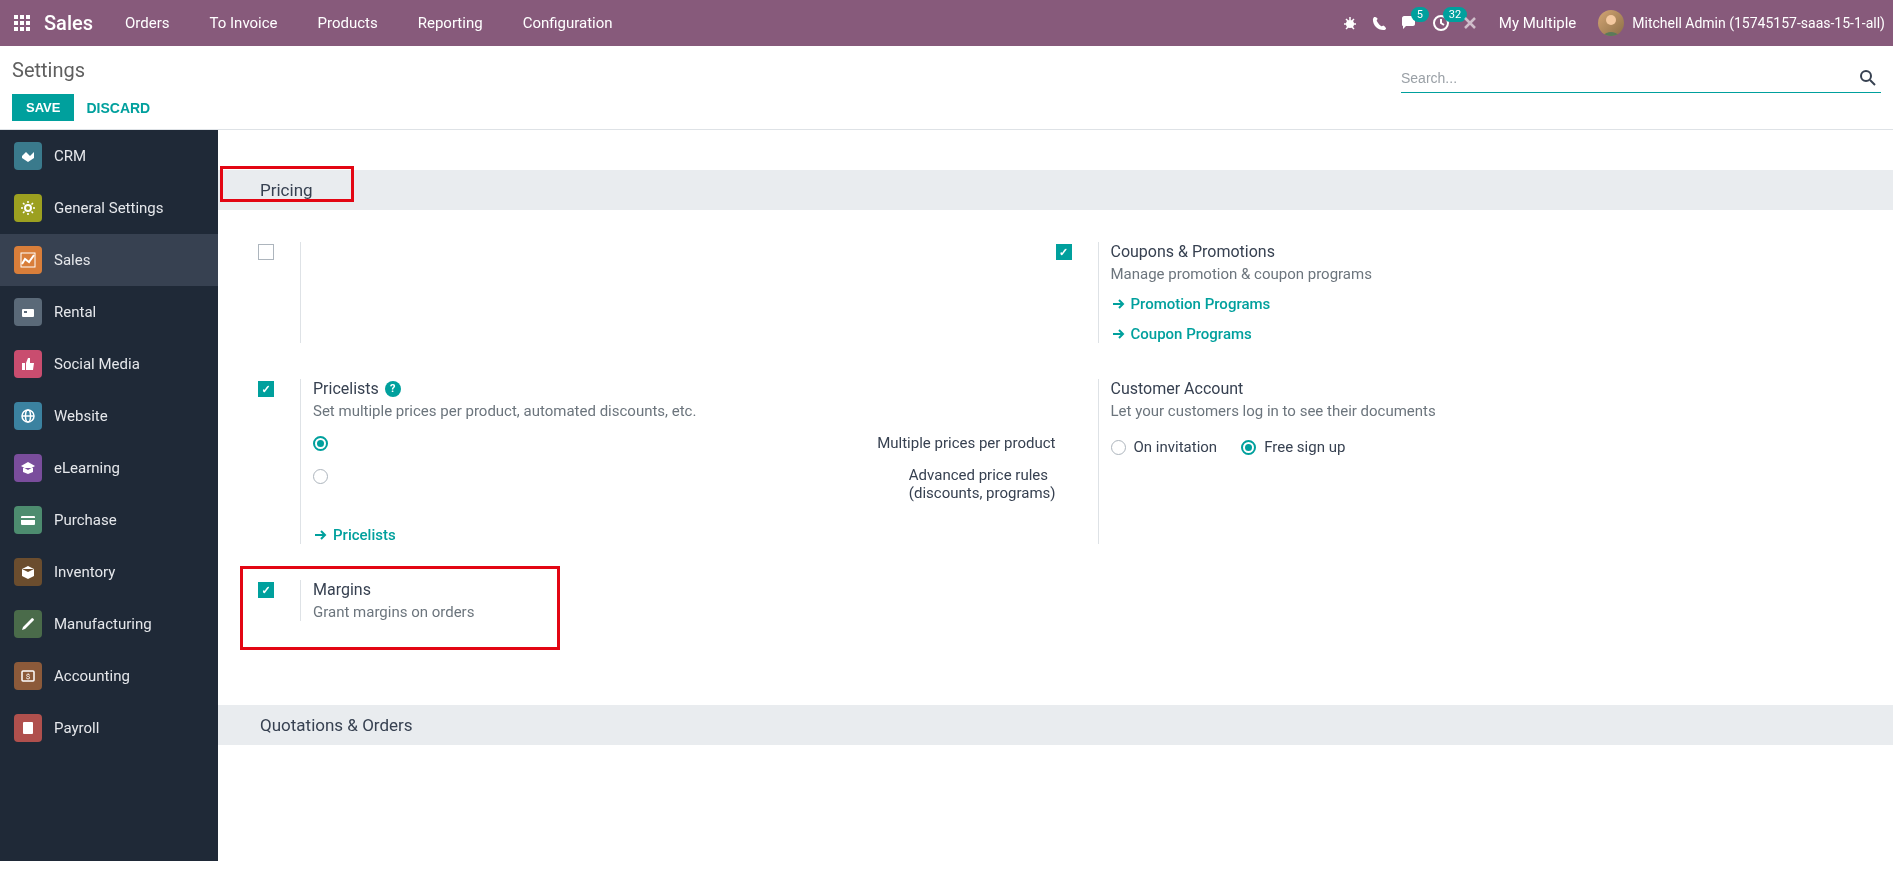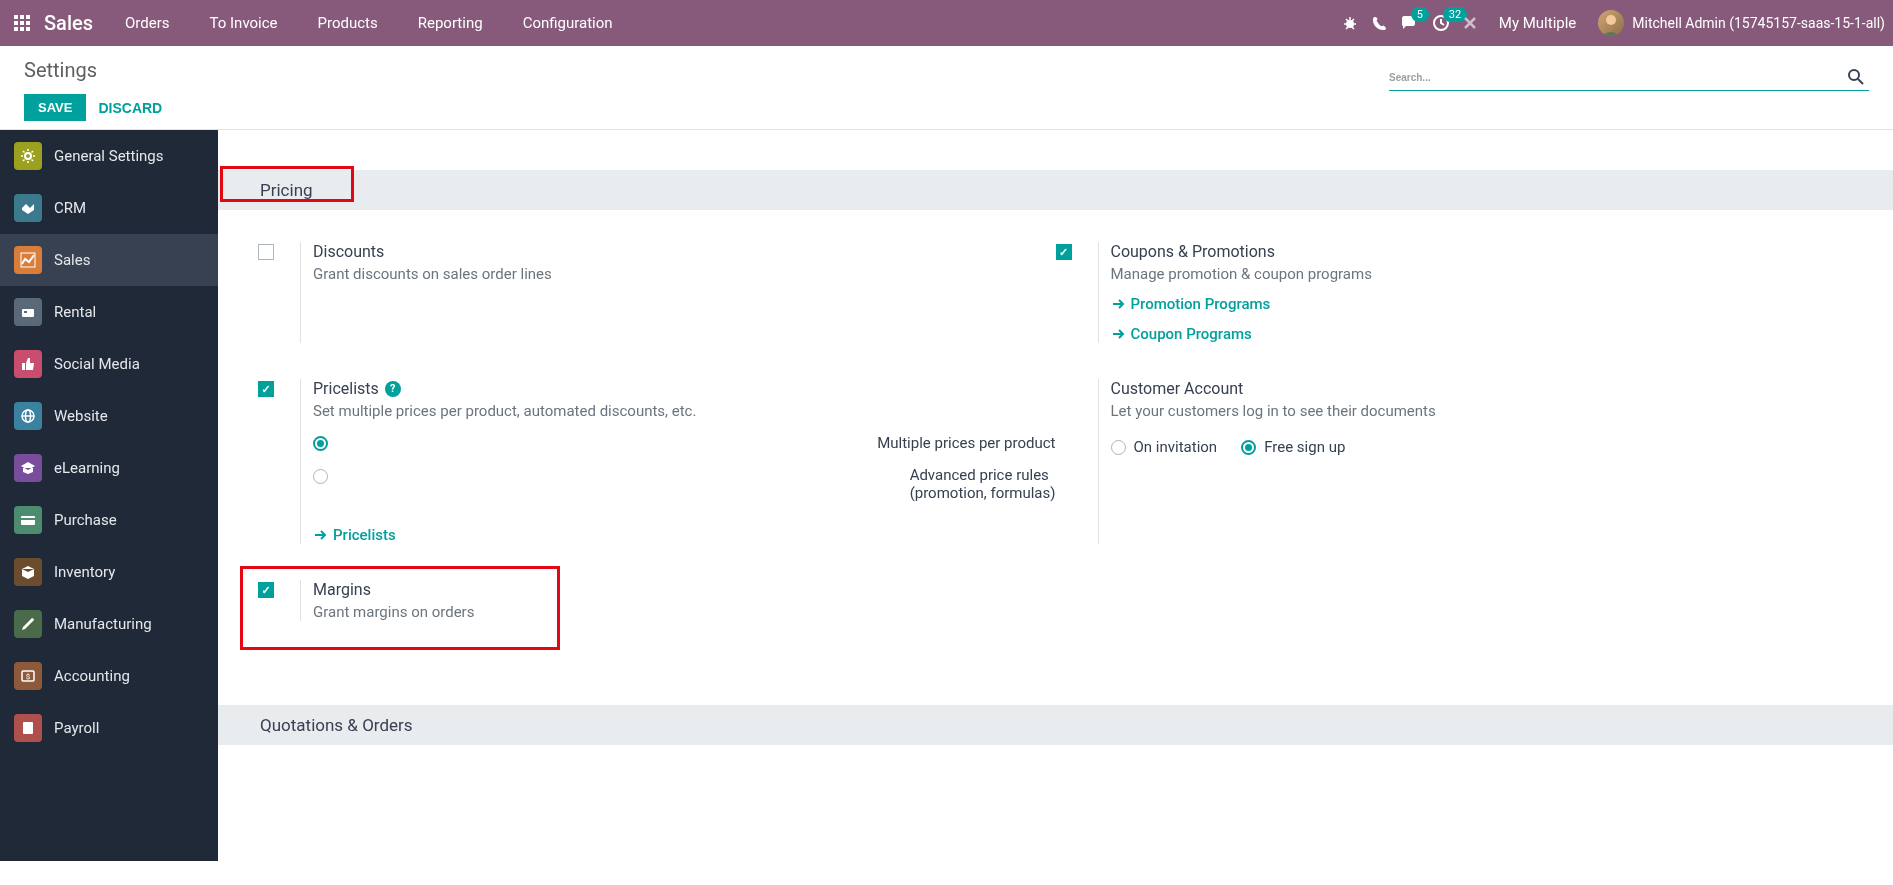--- a/index.html
+++ b/index.html
@@ -13,27 +13,27 @@
 .nav-menu-item { cursor: pointer; font-size: 15px; padding: 4px 8px; }
 .nav-spacer { flex: 1; }
 .nav-right { display: flex; align-items: center; gap: 14px; }
 .nav-icon { cursor: pointer; position: relative; display: flex; align-items: center; }
 .badge { position: absolute; top: -8px; left: 10px; background: #00A09D; color: #fff; font-size: 11px; border-radius: 10px; padding: 1px 6px; min-width: 14px; text-align: center; }
 .nav-company { cursor: pointer; font-size: 15px; margin: 0 8px; }
 .nav-user { display: flex; align-items: center; gap: 8px; cursor: pointer; font-size: 14px; }
 .avatar { width: 26px; height: 26px; border-radius: 50%; background: linear-gradient(135deg, #d4a574 0%, #8b6f47 100%); display: flex; align-items: center; justify-content: center; overflow: hidden; }
 
 
-.control-panel { padding: 12px 24px 8px; border-bottom: 1px solid #dee2e6; display: flex; justify-content: space-between; align-items: flex-start; }
+.control-panel { padding: 12px 12px 8px; border-bottom: 1px solid #dee2e6; display: flex; justify-content: space-between; align-items: flex-start; }
 .breadcrumb { font-size: 20px; color: #5f5f5f; margin-bottom: 12px; }
 .cp-buttons { display: flex; gap: 12px; align-items: center; margin-top: 12px; }
 .btn-save { background: #00A09D; color: #fff; border: none; padding: 6px 14px; font-size: 13px; font-weight: 600; cursor: pointer; }
 .btn-discard { background: none; border: none; color: #00A09D; font-size: 14px; font-weight: 600; cursor: pointer; }
 .search-wrap { display: flex; align-items: center; border-bottom: 1px solid #00A09D; width: 480px; margin-top: 6px; }
-.search-input { border: none; outline: none; flex: 1; font-size: 10px; padding: 6px 0; color: #737373; background: transparent; font-weight: bold; }
+.search-input { border: none; outline: none; flex: 1; font-size: 14px; padding: 6px 0; color: #737373; background: transparent; }
 .search-input::placeholder { color: #9aa0a6; }
 .search-btn { background: none; border: none; cursor: pointer; padding: 4px; }
 
 
 .body-wrap { display: flex; height: calc(885px - 46px - 108px); }
 .sidebar { width: 218px; background: #1f2937; color: #e5e7eb; overflow-y: auto; position: relative; }
 .sidebar::-webkit-scrollbar { width: 12px; }
 .sidebar::-webkit-scrollbar-track { background: #374151; }
 .sidebar::-webkit-scrollbar-thumb { background: #6b7280; }
 .sidebar-item { display: flex; align-items: center; gap: 12px; padding: 12px 14px; cursor: pointer; font-size: 15px; }
@@ -165,35 +165,35 @@
           <path d="M11 11 L16 16" stroke="#374151" stroke-width="2"></path>
         </svg>
     </button>
   </div>
 </div>
 
 <div class="body-wrap">
 
   <div class="sidebar">
     <div class="sidebar-item">
+      <div class="sidebar-icon ic-crm">
+          <svg width="16" height="16" viewBox="0 0 16 16" fill="#fff">
+            <path d="M2 8 L6 4 L10 8 L14 4 L14 10 L8 14 L2 10 Z"></path>
+          </svg>
+        </div>
+      <span>CRM</span>
+    </div>
+    <div class="sidebar-item">
       <div class="sidebar-icon ic-gen">
           <svg width="16" height="16" viewBox="0 0 16 16" fill="#fff">
             <circle cx="8" cy="8" r="3" fill="none" stroke="#fff" stroke-width="2"></circle>
             <path d="M8 1 L8 3 M8 13 L8 15 M1 8 L3 8 M13 8 L15 8 M3 3 L4.5 4.5 M11.5 11.5 L13 13 M13 3 L11.5 4.5 M4.5 11.5 L3 13" stroke="#fff" stroke-width="1.5"></path>
           </svg>
         </div>
       <span>General Settings</span>
-    </div>
-    <div class="sidebar-item">
-      <div class="sidebar-icon ic-crm">
-          <svg width="16" height="16" viewBox="0 0 16 16" fill="#fff">
-            <path d="M2 8 L6 4 L10 8 L14 4 L14 10 L8 14 L2 10 Z"></path>
-          </svg>
-        </div>
-      <span>CRM</span>
     </div>
     <div class="sidebar-item active">
       <div class="sidebar-icon ic-sales">
           <svg width="16" height="16" viewBox="0 0 16 16" fill="#fff">
             <path d="M2 12 L5 7 L9 10 L14 3" stroke="#fff" stroke-width="2" fill="none"></path>
             <rect x="1" y="1" width="14" height="14" fill="none" stroke="#fff" stroke-width="1"></rect>
           </svg>
         </div>
       <span>Sales</span>
     </div>
@@ -286,24 +286,20 @@
       <div class="highlight-box" style="left:2px; top:-4px; width:134px; height:36px;"></div>
     </div>
 
     <div class="section-body">
 
       <div class="setting-block">
         <div class="check-col">
             <div class="checkbox"></div>
           </div>
         <div class="divider-col"></div>
-        <div class="text-col">
-          <div class="setting-title">Discounts</div>
-          <div class="setting-desc">Grant discounts on sales order lines</div>
-        </div>
       </div>
 
       <div class="setting-block">
         <div class="check-col">
             <div class="checkbox checked"></div>
           </div>
         <div class="divider-col"></div>
         <div class="text-col">
           <div class="setting-title">Coupons &amp; Promotions</div>
           <div class="setting-desc">Manage promotion &amp; coupon programs</div>
@@ -334,21 +330,21 @@
           </div>
           <div class="setting-desc">Set multiple prices per product, automated discounts, etc.</div>
           <div class="radio-row">
             <span class="radio checked"></span>
             <span class="radio-label">Multiple prices per product</span>
           </div>
           <div class="radio-row" style="align-items:flex-start;">
             <span class="radio" style="margin-top:3px;"></span>
             <span class="radio-label">
               <span>Advanced price rules</span><br>
-              <span>(promotion, formulas)</span>
+              <span>(discounts, programs)</span>
             </span>
           </div>
           <div class="sub-link" style="margin-top:24px;">
             <svg viewBox="0 0 14 14">
                 <path d="M2 7 L11 7 M8 3 L12 7 L8 11" stroke="#00A09D" stroke-width="2" fill="none"></path>
               </svg>
             <span>Pricelists</span>
           </div>
         </div>
       </div>

